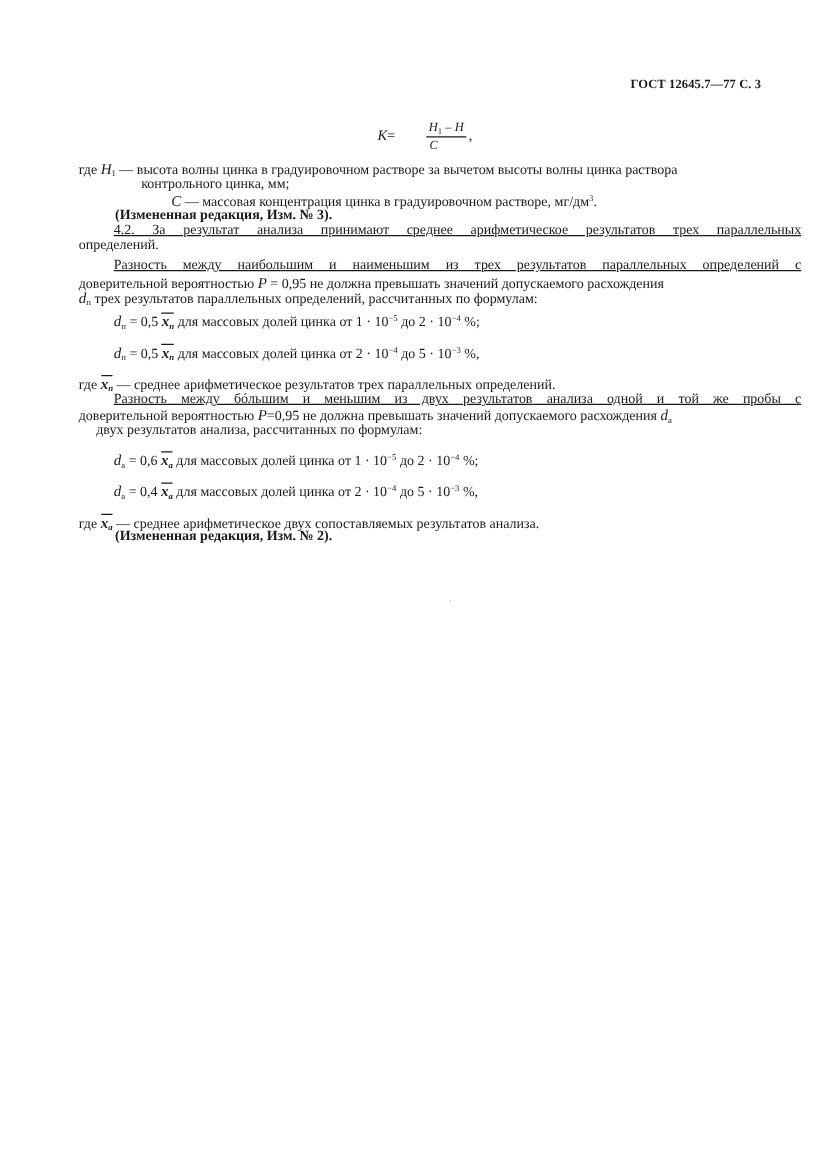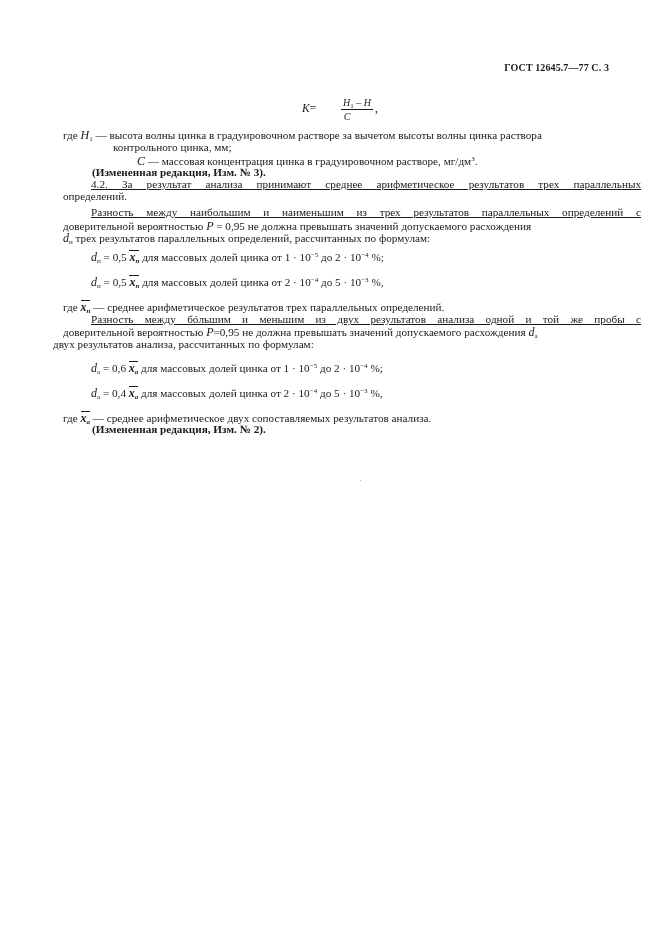--- a/index.html
+++ b/index.html
@@ -67,21 +67,21 @@
 </div>
 
 <div class="abs" style="left:63px; top:300px;">
   <span>где </span><span class="xbar"><span style="font-size:12px;">x</span><sub>п</sub></span><span> — среднее арифметическое результатов трех параллельных определений.</span>
 </div>
 
 <div class="abs justify" style="left:91px; top:313px; width:550px;">Разность между бóльшим и меньшим из двух результатов анализа одной и той же пробы с</div>
 <div class="abs" style="left:63px; top:325px;">
   <span>доверительной вероятностью </span><i style="font-size:12px;">P</i><span>=0,95 не должна превышать значений допускаемого расхождения </span><i style="font-size:12px;">d</i><sub>а</sub>
 </div>
-<div class="abs" style="left:53px; top:338px;font-family:Liberation Serif, serif;">двух результатов анализа, рассчитанных по формулам:</div>
+<div class="abs" style="left:77px; top:338px;font-family:Liberation Serif, serif;">двух результатов анализа, рассчитанных по формулам:</div>
 
 <div class="abs" style="left:91px; top:361px;">
   <i style="font-size:12px;">d</i><sub>а</sub><span> = 0,6 </span><span class="xbar"><span style="font-size:12px;">x</span><sub>а</sub></span><span> для массовых долей цинка от 1 · 10</span><sup>−5</sup><span> до 2 · 10</span><sup>−4</sup><span> %;</span>
 </div>
 <div class="abs" style="left:91px; top:386px;">
   <i style="font-size:12px;">d</i><sub>а</sub><span> = 0,4 </span><span class="xbar"><span style="font-size:12px;">x</span><sub>а</sub></span><span> для массовых долей цинка от 2 · 10</span><sup>−4</sup><span> до 5 · 10</span><sup>−3</sup><span> %,</span>
 </div>
 
 <div class="abs" style="left:63px; top:411px;">
   <span>где </span><span class="xbar"><span style="font-size:12px;">x</span><sub>а</sub></span><span> — среднее арифметическое двух сопоставляемых результатов анализа.</span>

